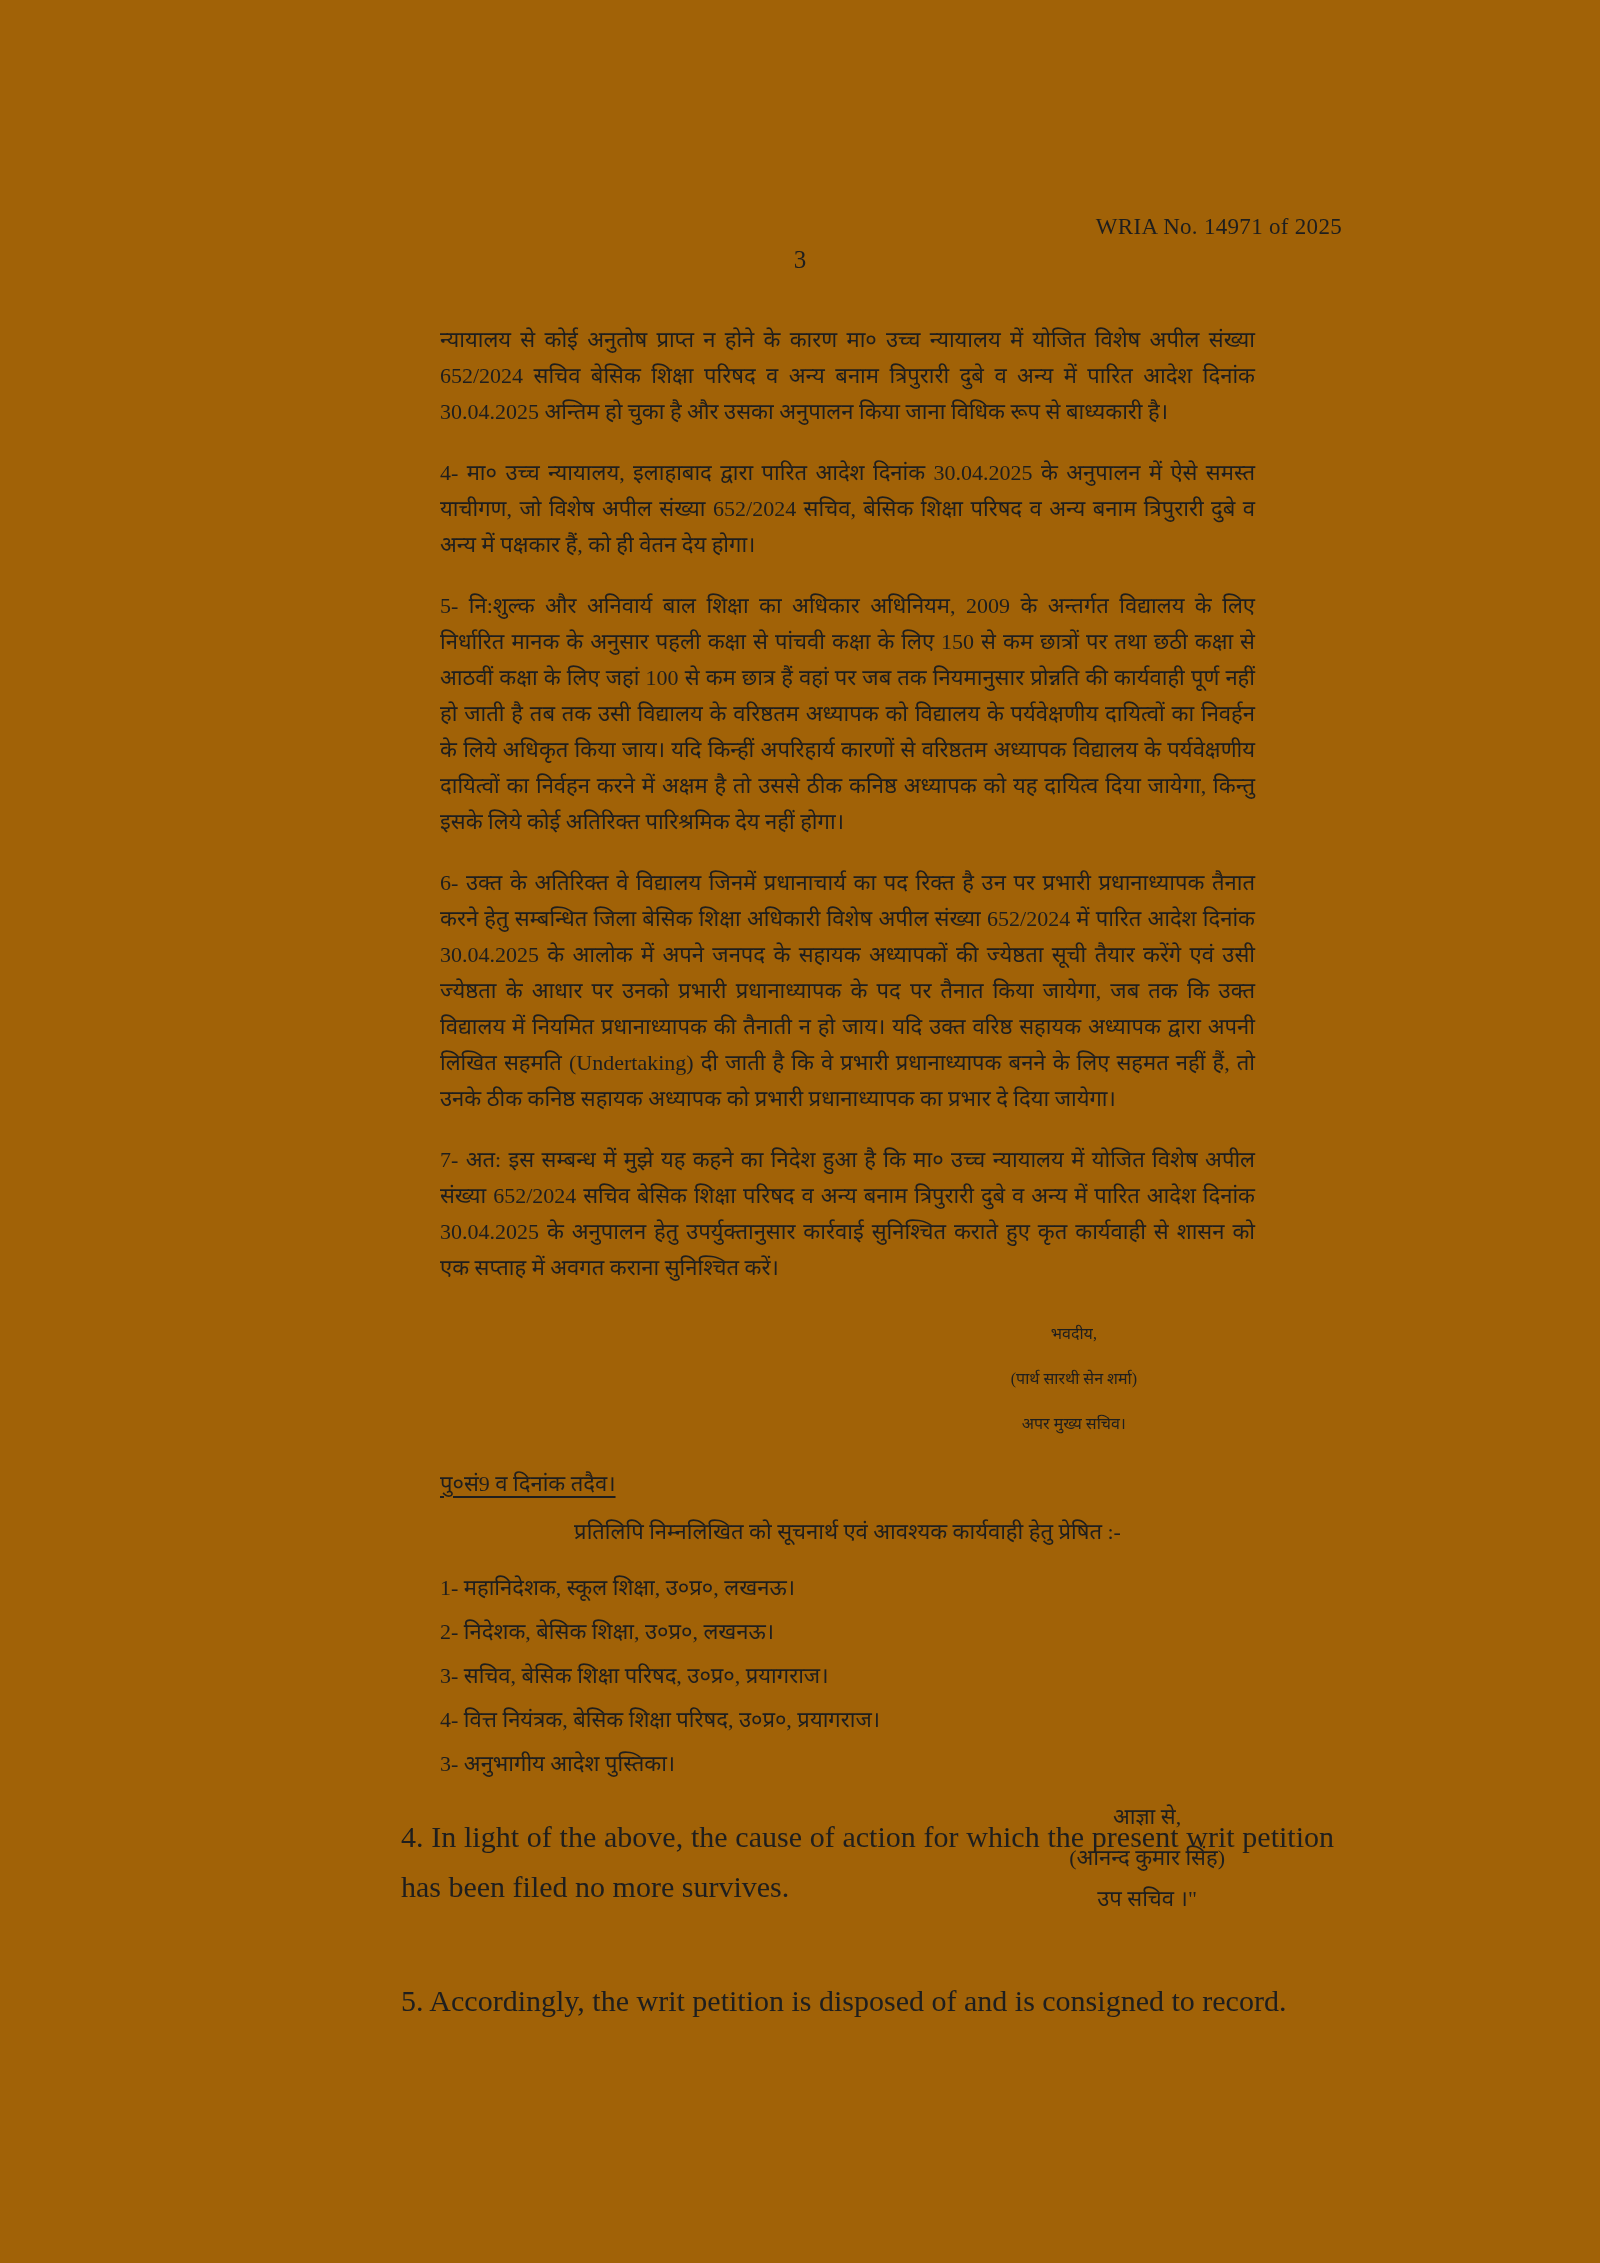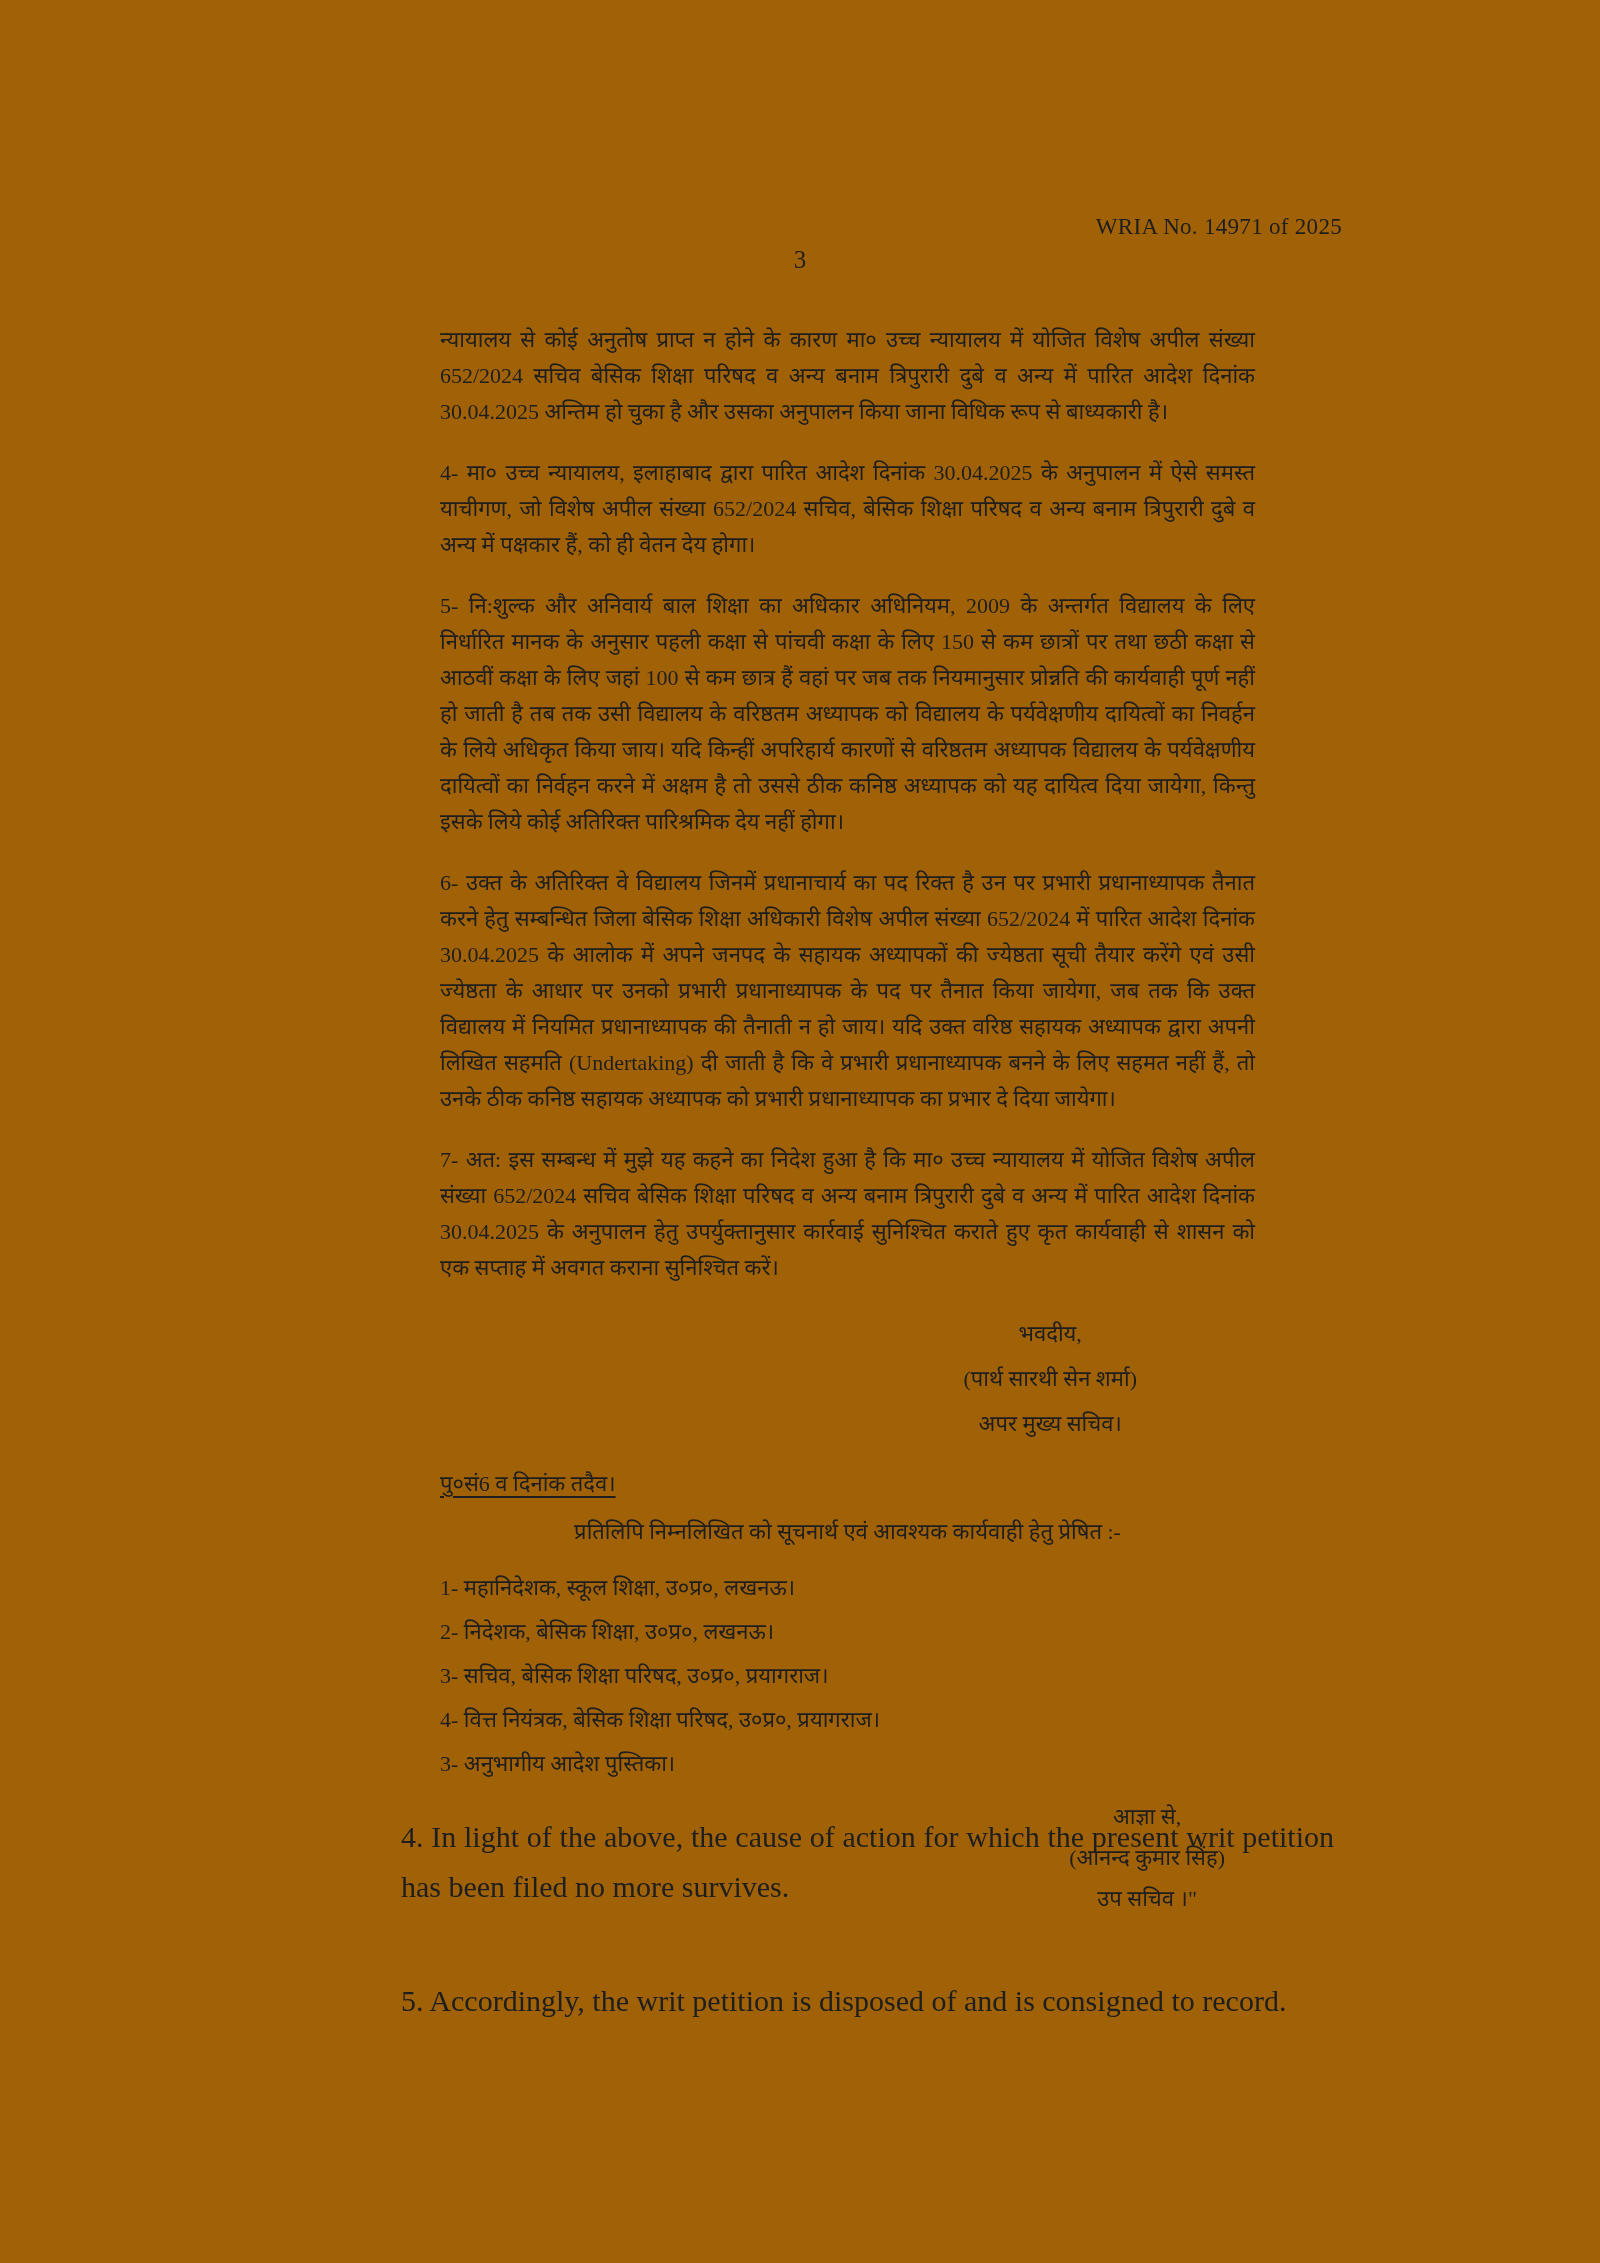--- a/index.html
+++ b/index.html
@@ -46,21 +46,21 @@
   }
   .sig-wrap {
     text-align: right;
     margin: 6px 0 0 0;
   }
   .sig-inner {
     display: inline-block;
     text-align: center;
     line-height: 45px;
     margin-right: 118px;
-    font-size: 22px;
+    font-size: 16px;
   }
   .byorder-inner {
     display: inline-block;
     text-align: center;
     line-height: 41px;
     margin-right: 30px;
     font-size: 22px;
   }
   .ref-heading {
     text-align: left;
@@ -116,21 +116,21 @@
     <p class="qpara">7- अत: इस सम्बन्ध में मुझे यह कहने का निदेश हुआ है कि मा० उच्च न्यायालय में योजित विशेष अपील संख्या 652/2024 सचिव बेसिक शिक्षा परिषद व अन्य बनाम त्रिपुरारी दुबे व अन्य में पारित आदेश दिनांक 30.04.2025 के अनुपालन हेतु उपर्युक्तानुसार कार्रवाई सुनिश्चित कराते हुए कृत कार्यवाही से शासन को एक सप्ताह में अवगत कराना सुनिश्चित करें।</p>
 
     <div class="sig-wrap">
       <div class="sig-inner">
         <div>भवदीय,</div>
         <div>(पार्थ सारथी सेन शर्मा)</div>
         <div>अपर मुख्य सचिव।</div>
       </div>
     </div>
 
-    <div class="ref-heading">पु०सं6 व दिनांक तदैव।</div>
+    <div class="ref-heading">पु०सं9 व दिनांक तदैव।</div>
 
     <p class="copy-line">प्रतिलिपि निम्नलिखित को सूचनार्थ एवं आवश्यक कार्यवाही हेतु प्रेषित :-</p>
 
     <div>
       <div class="recipient">1- महानिदेशक, स्कूल शिक्षा, उ०प्र०, लखनऊ।</div>
       <div class="recipient">2- निदेशक, बेसिक शिक्षा, उ०प्र०, लखनऊ।</div>
       <div class="recipient">3- सचिव, बेसिक शिक्षा परिषद, उ०प्र०, प्रयागराज।</div>
       <div class="recipient">4- वित्त नियंत्रक, बेसिक शिक्षा परिषद, उ०प्र०, प्रयागराज।</div>
       <div class="recipient">3- अनुभागीय आदेश पुस्तिका।</div>
     </div>

